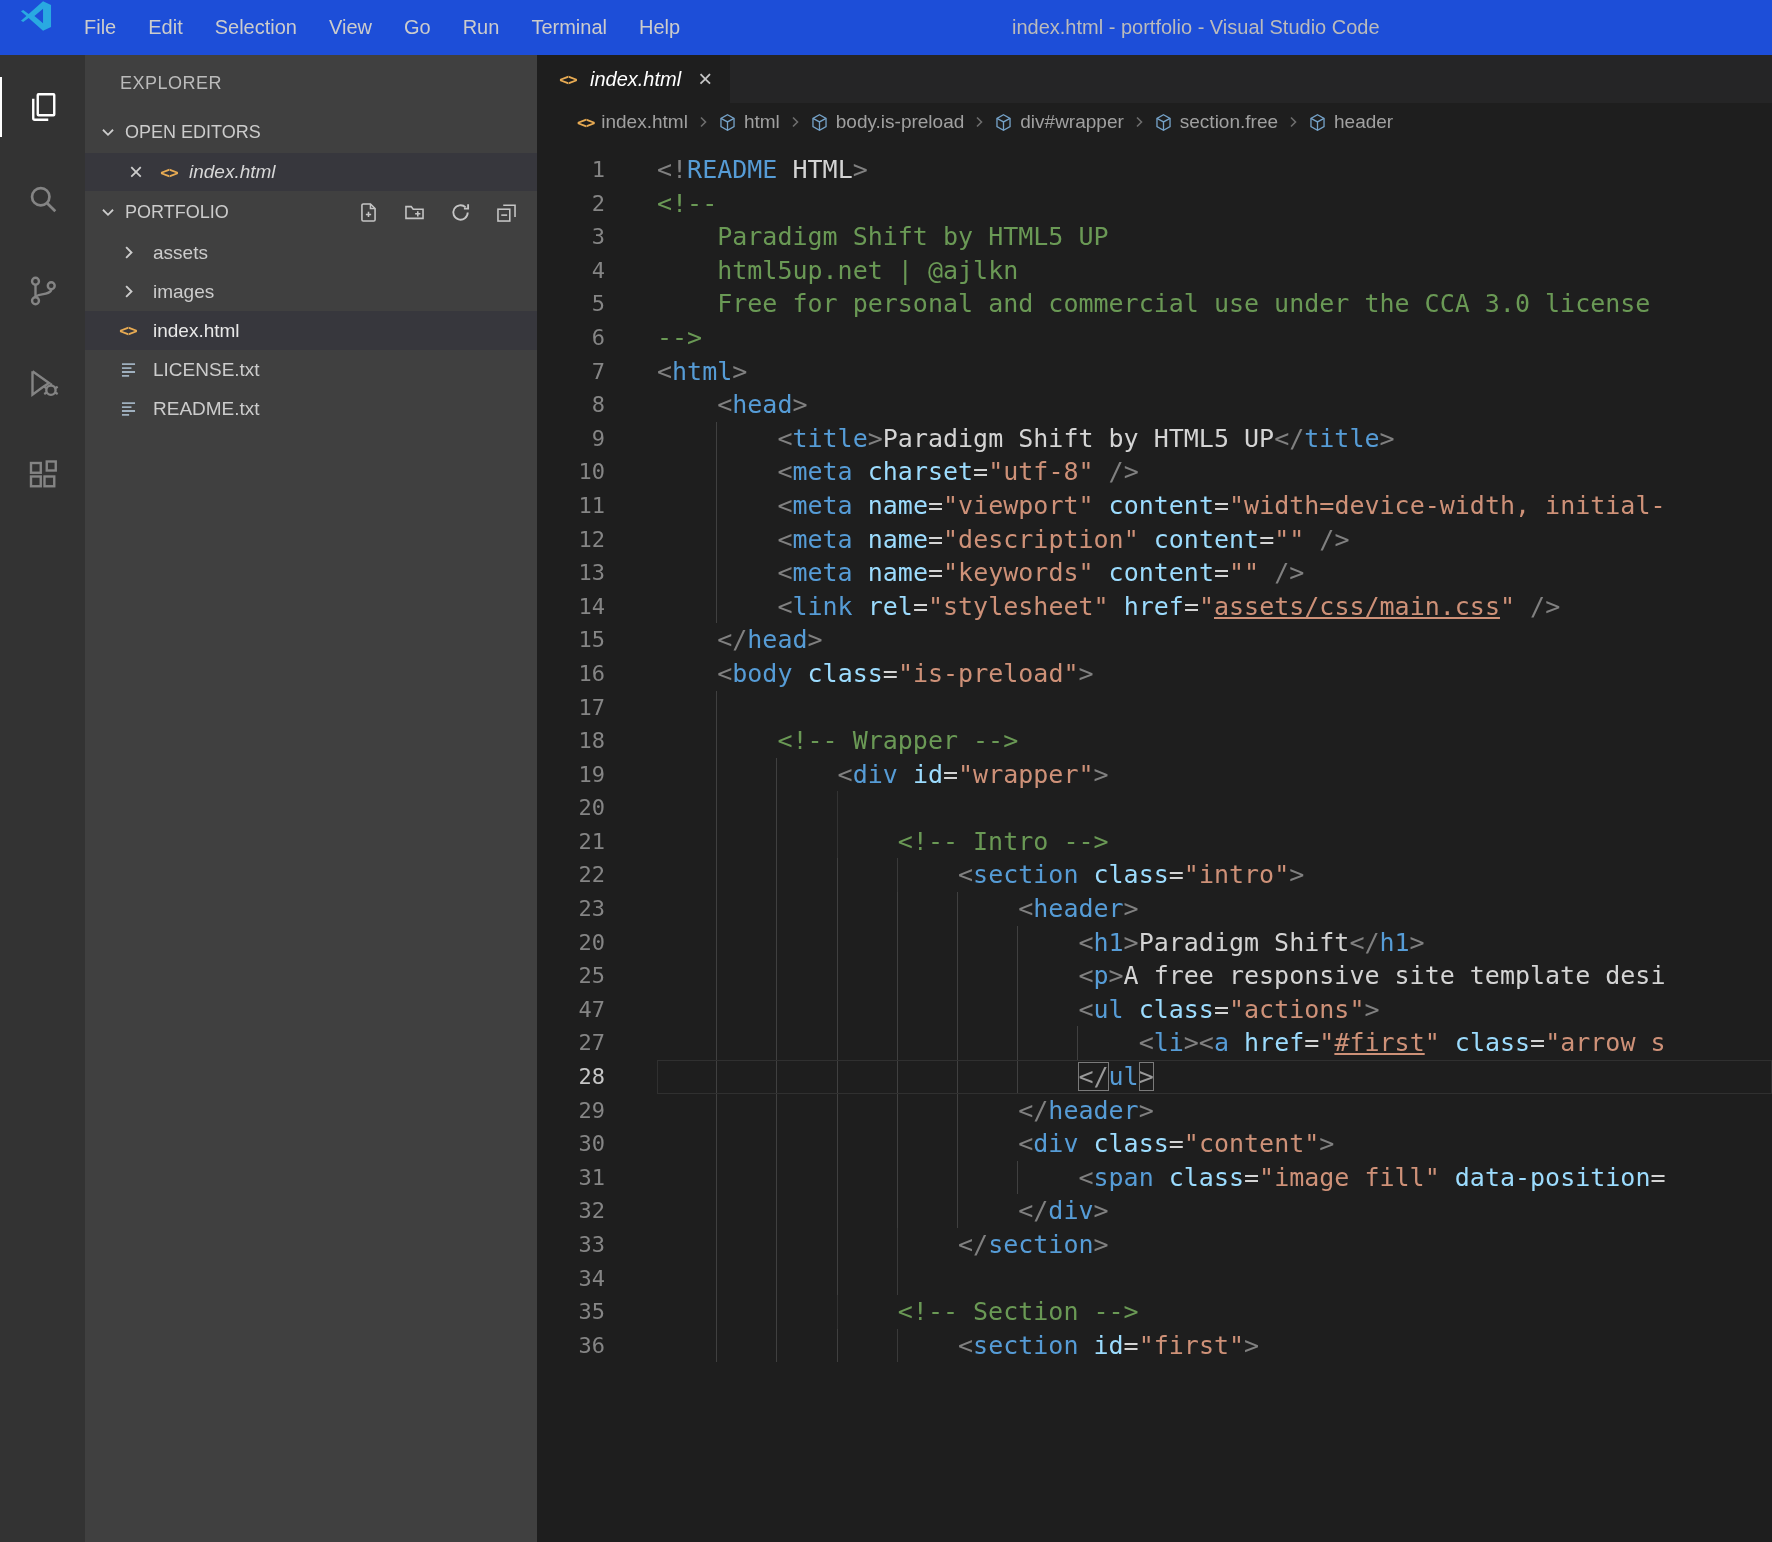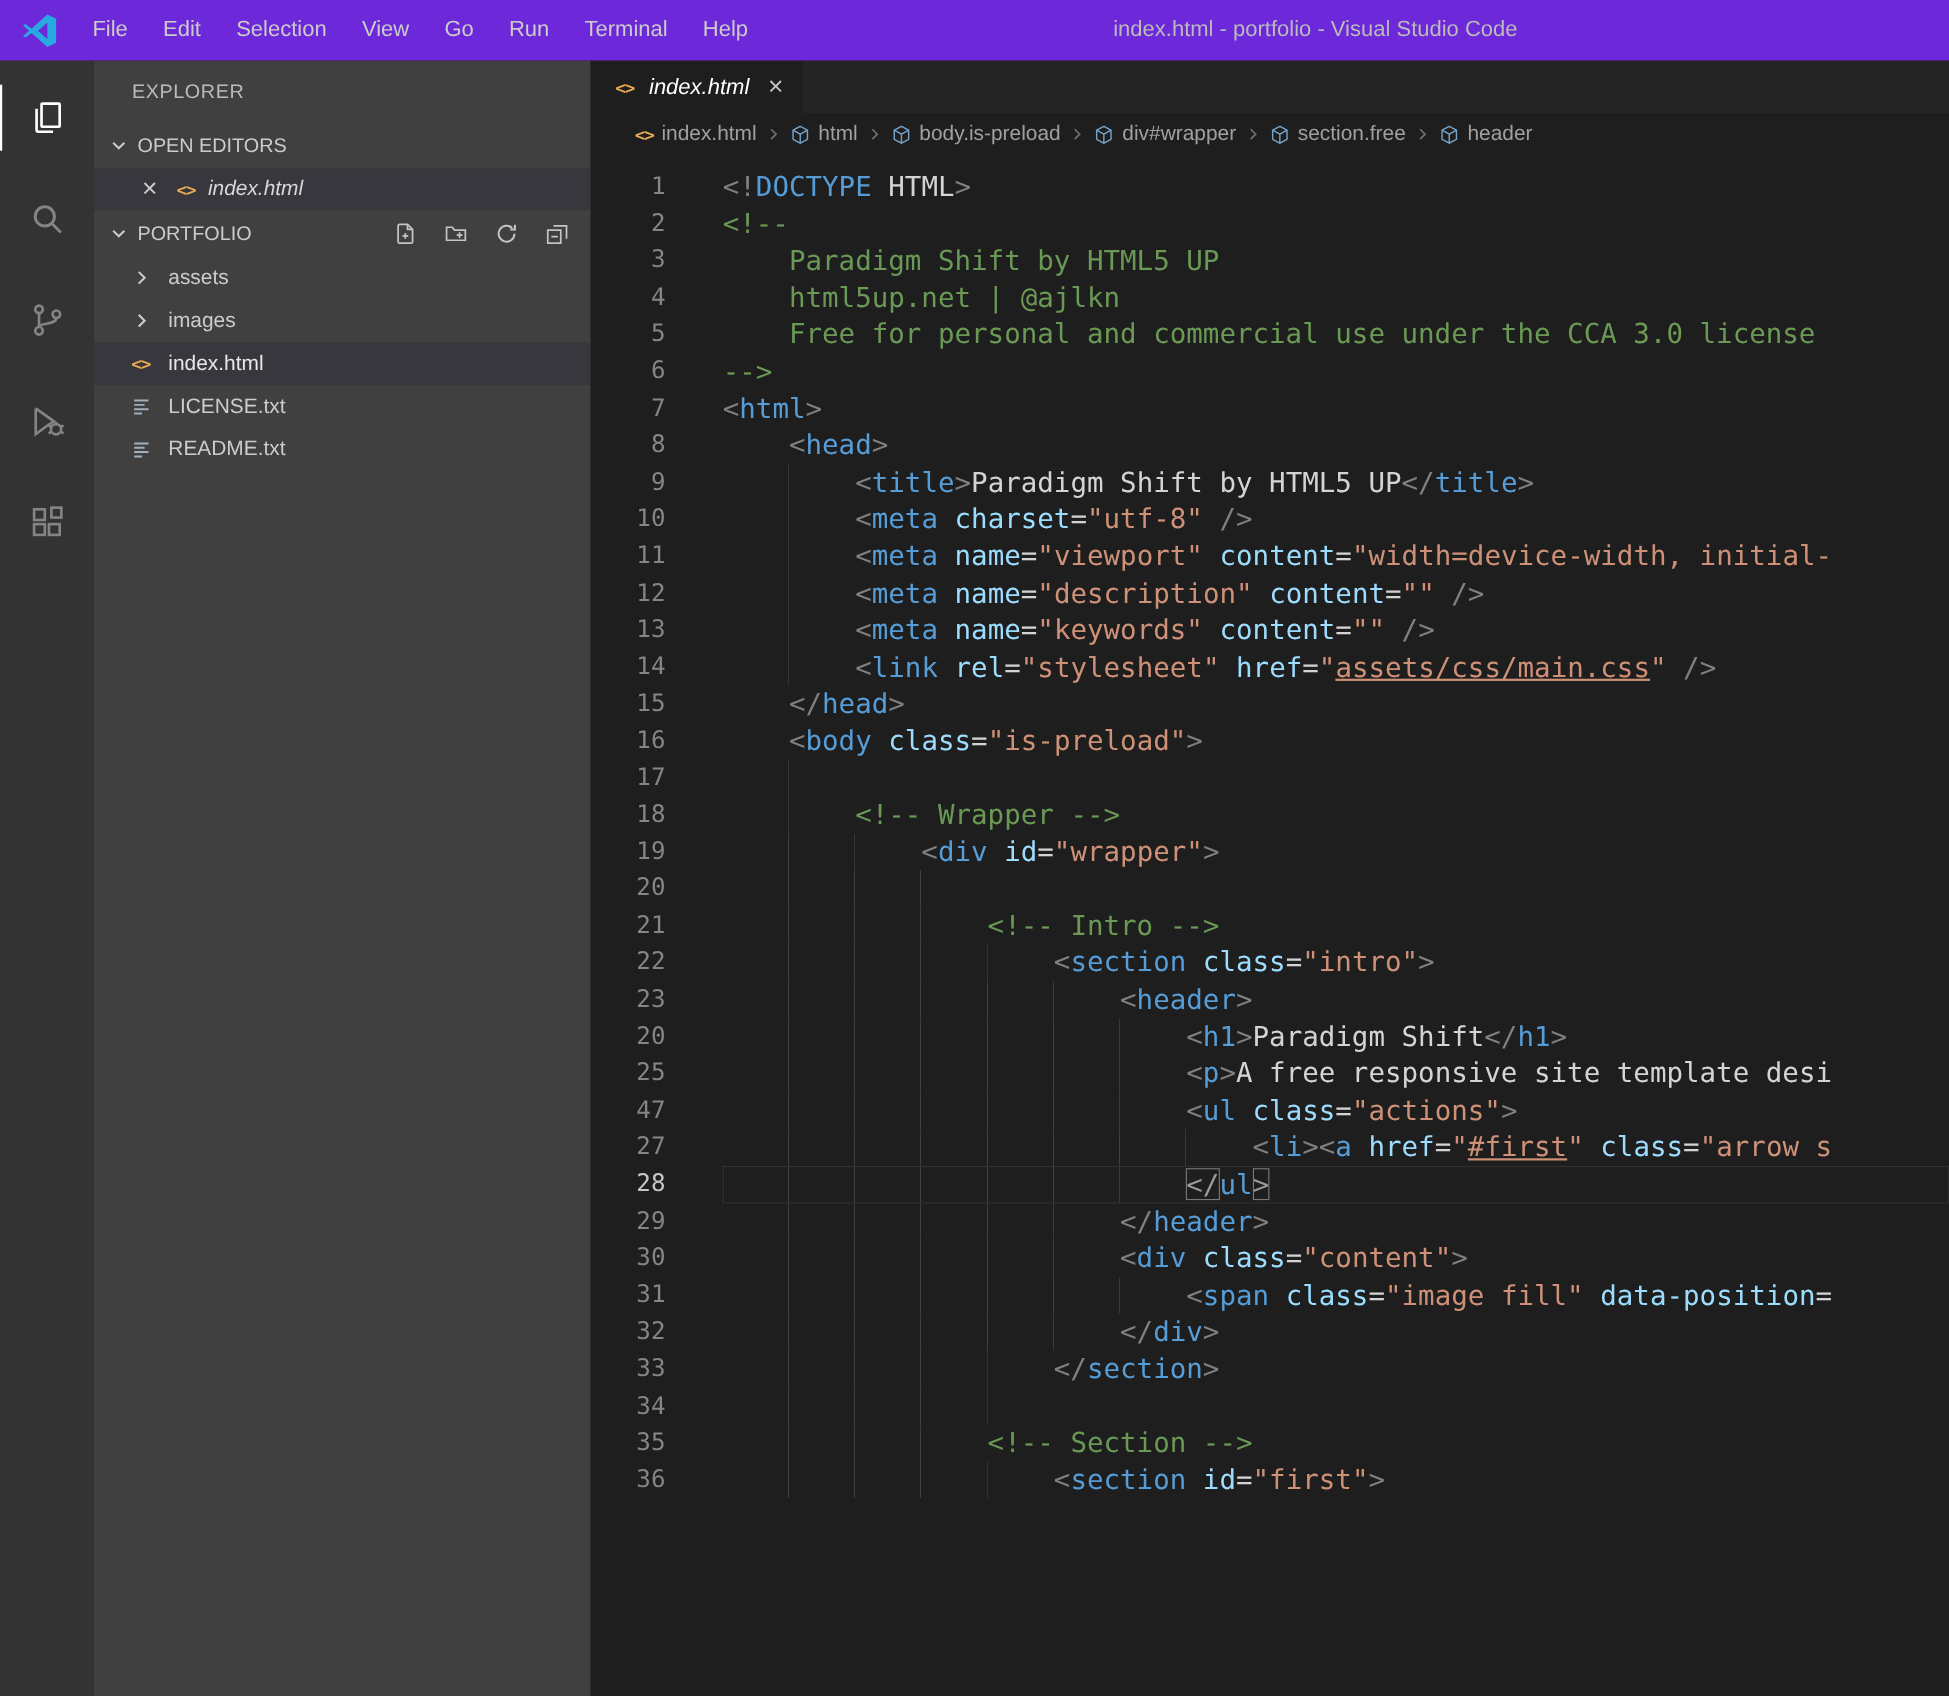--- a/index.html
+++ b/index.html
@@ -1,20 +1,20 @@
 <!DOCTYPE html>
 <html><head>
 <meta charset="utf-8">
 <style>
   *{margin:0;padding:0;box-sizing:border-box}
   html,body{width:1772px;height:1542px;overflow:hidden;background:#1e1e1e;
     font-family:"Liberation Sans",sans-serif;-webkit-font-smoothing:antialiased}
 
   
-  .titlebar{height:55px;background:#6d28d9;display:flex;align-items:center;position:relative;color:#cccccc}
+  .titlebar{height:55px;background:#1d4ed8;display:flex;align-items:flex-start;position:relative;color:#cccccc}
   .logo{width:32px;height:32px;margin:0 16px 0 20px;flex:none}
   .logo svg{width:32px;height:32px;display:block}
   .menubar{display:flex;height:100%}
   .menu-item{padding:0 16px;font-size:20px;line-height:55px;color:#cccccc;cursor:default}
   .window-title{position:absolute;left:1012px;top:0;line-height:55px;font-size:20px;color:#bbbbbb;white-space:nowrap}
 
   
   .main{display:flex;height:1487px}
 
   
@@ -316,21 +316,21 @@
               <path d="M8 1.5 L13.5 4.5 V11.5 L8 14.5 L2.5 11.5 V4.5 Z"></path>
               <path d="M2.5 4.5 L8 7.5 L13.5 4.5 M8 7.5 V14.5"></path>
             </svg>
           </span>
           <span>header</span>
         </span>
       </div>
     <div class="code">
         <div class="code-line">
           <span class="ln">1</span>
-          <span class="lc"><span class="indent" style="width: 0ch; background-size: 0ch 100%;"></span><span class="tk-p">&lt;!</span><span class="tk-t">DOCTYPE</span><span class="tk-x"> HTML</span><span class="tk-p">&gt;</span></span>
+          <span class="lc"><span class="indent" style="width: 0ch; background-size: 0ch 100%;"></span><span class="tk-p">&lt;!</span><span class="tk-t">README</span><span class="tk-x"> HTML</span><span class="tk-p">&gt;</span></span>
         </div>
         <div class="code-line">
           <span class="ln">2</span>
           <span class="lc"><span class="indent" style="width: 0ch; background-size: 0ch 100%;"></span><span class="tk-c">&lt;!--</span></span>
         </div>
         <div class="code-line">
           <span class="ln">3</span>
           <span class="lc"><span class="indent" style="width: 4ch; background-size: 0ch 100%;"></span><span class="tk-c">Paradigm Shift by HTML5 UP</span></span>
         </div>
         <div class="code-line">

